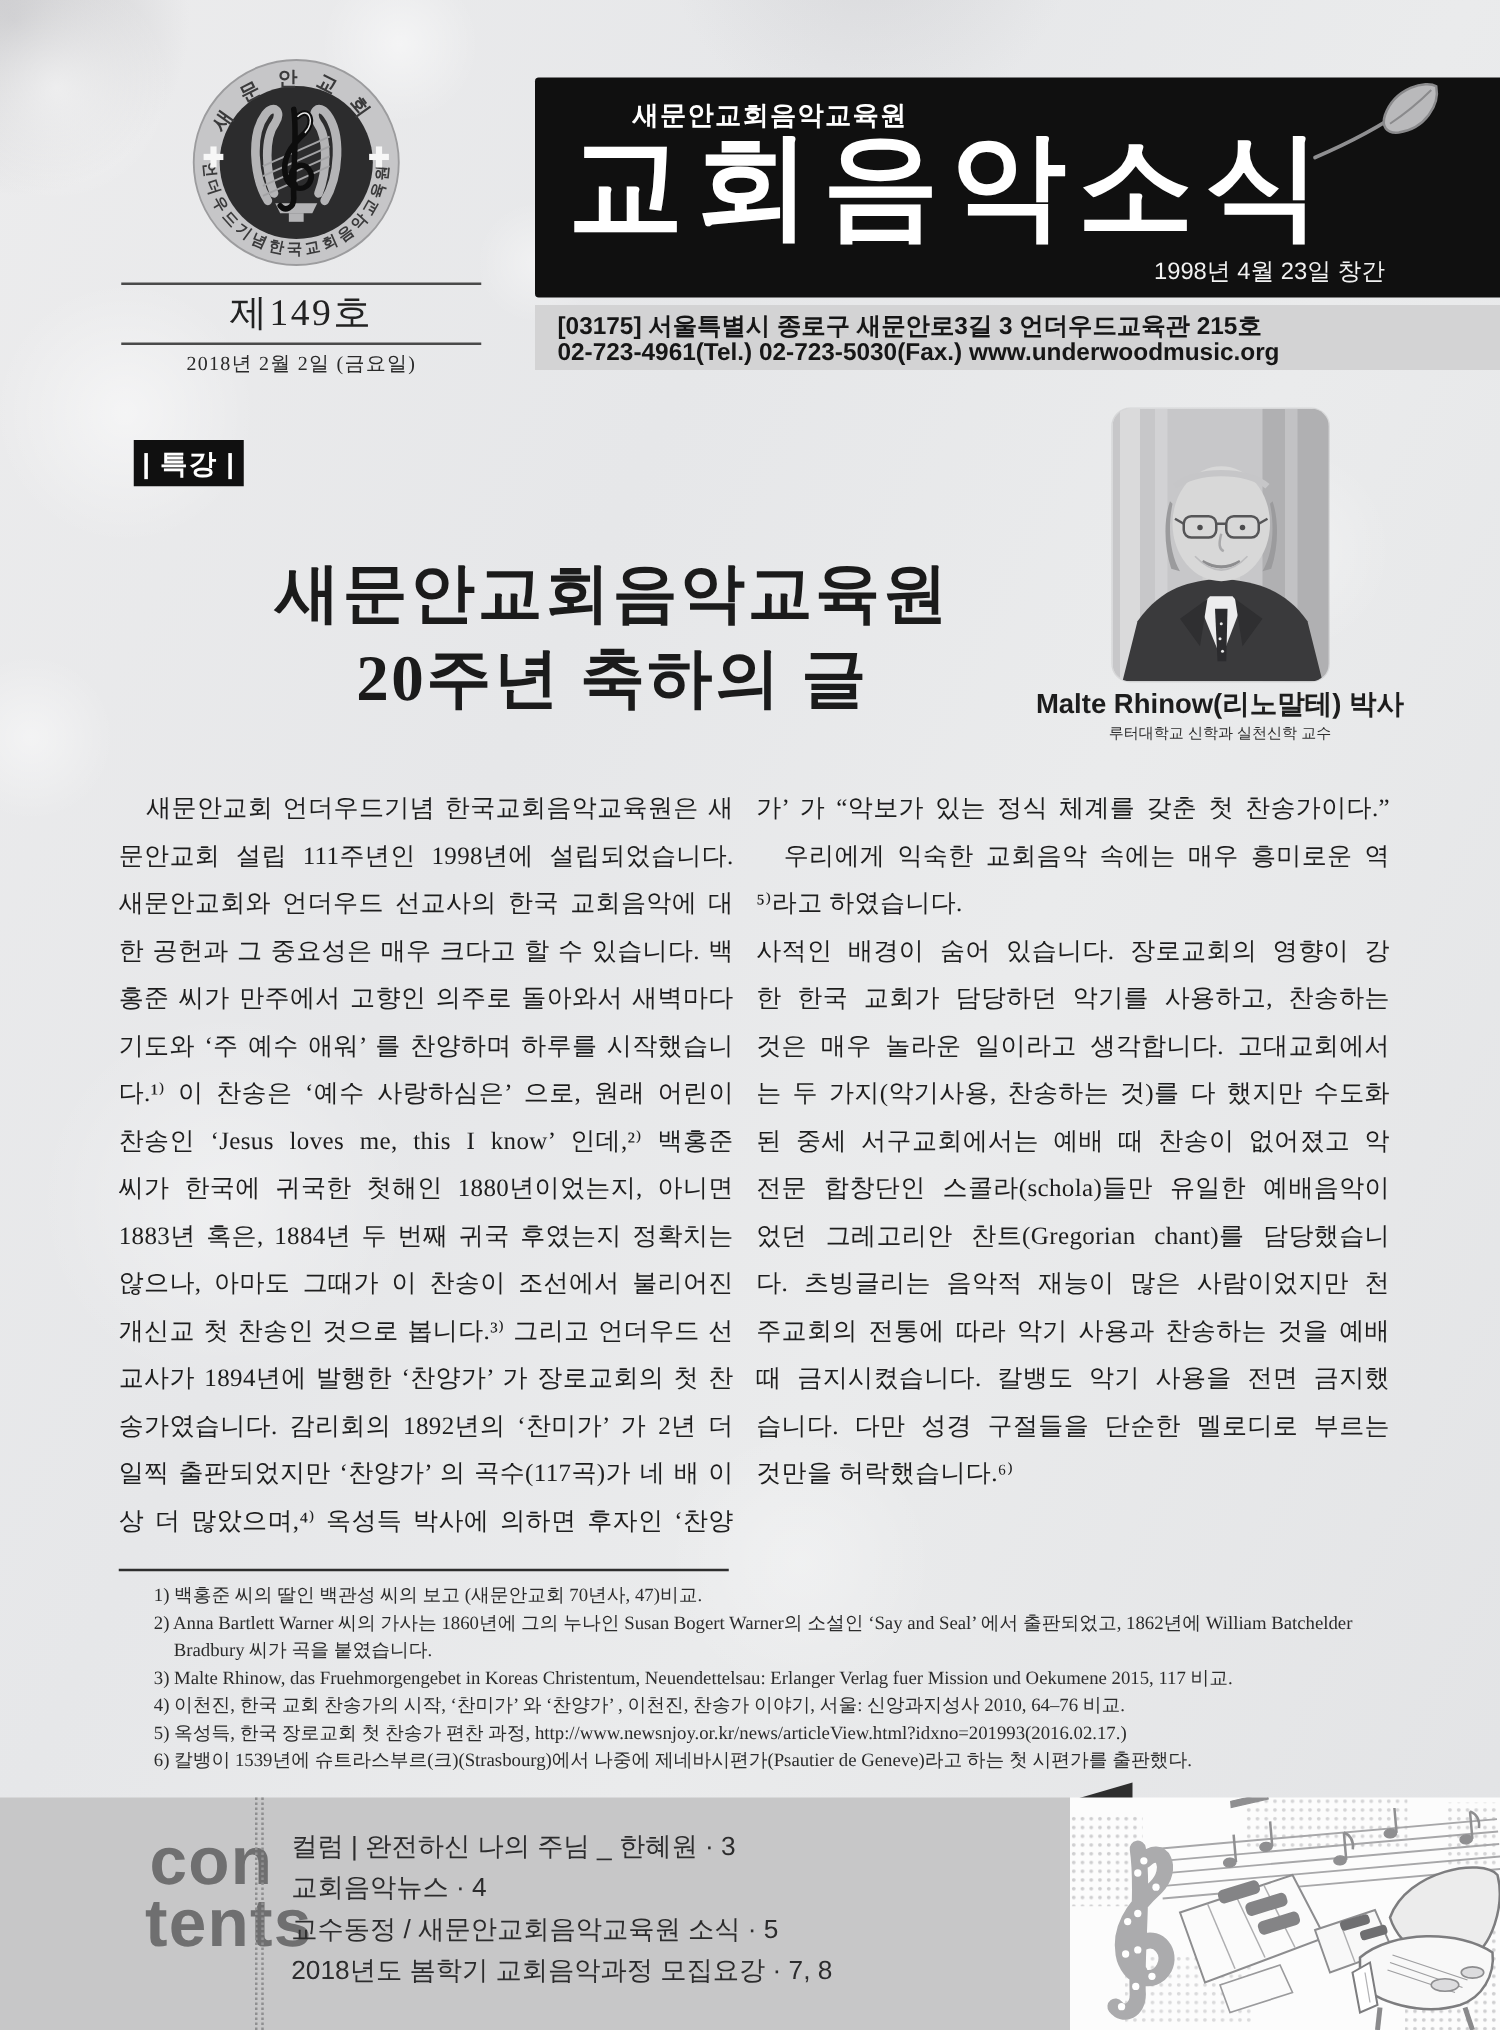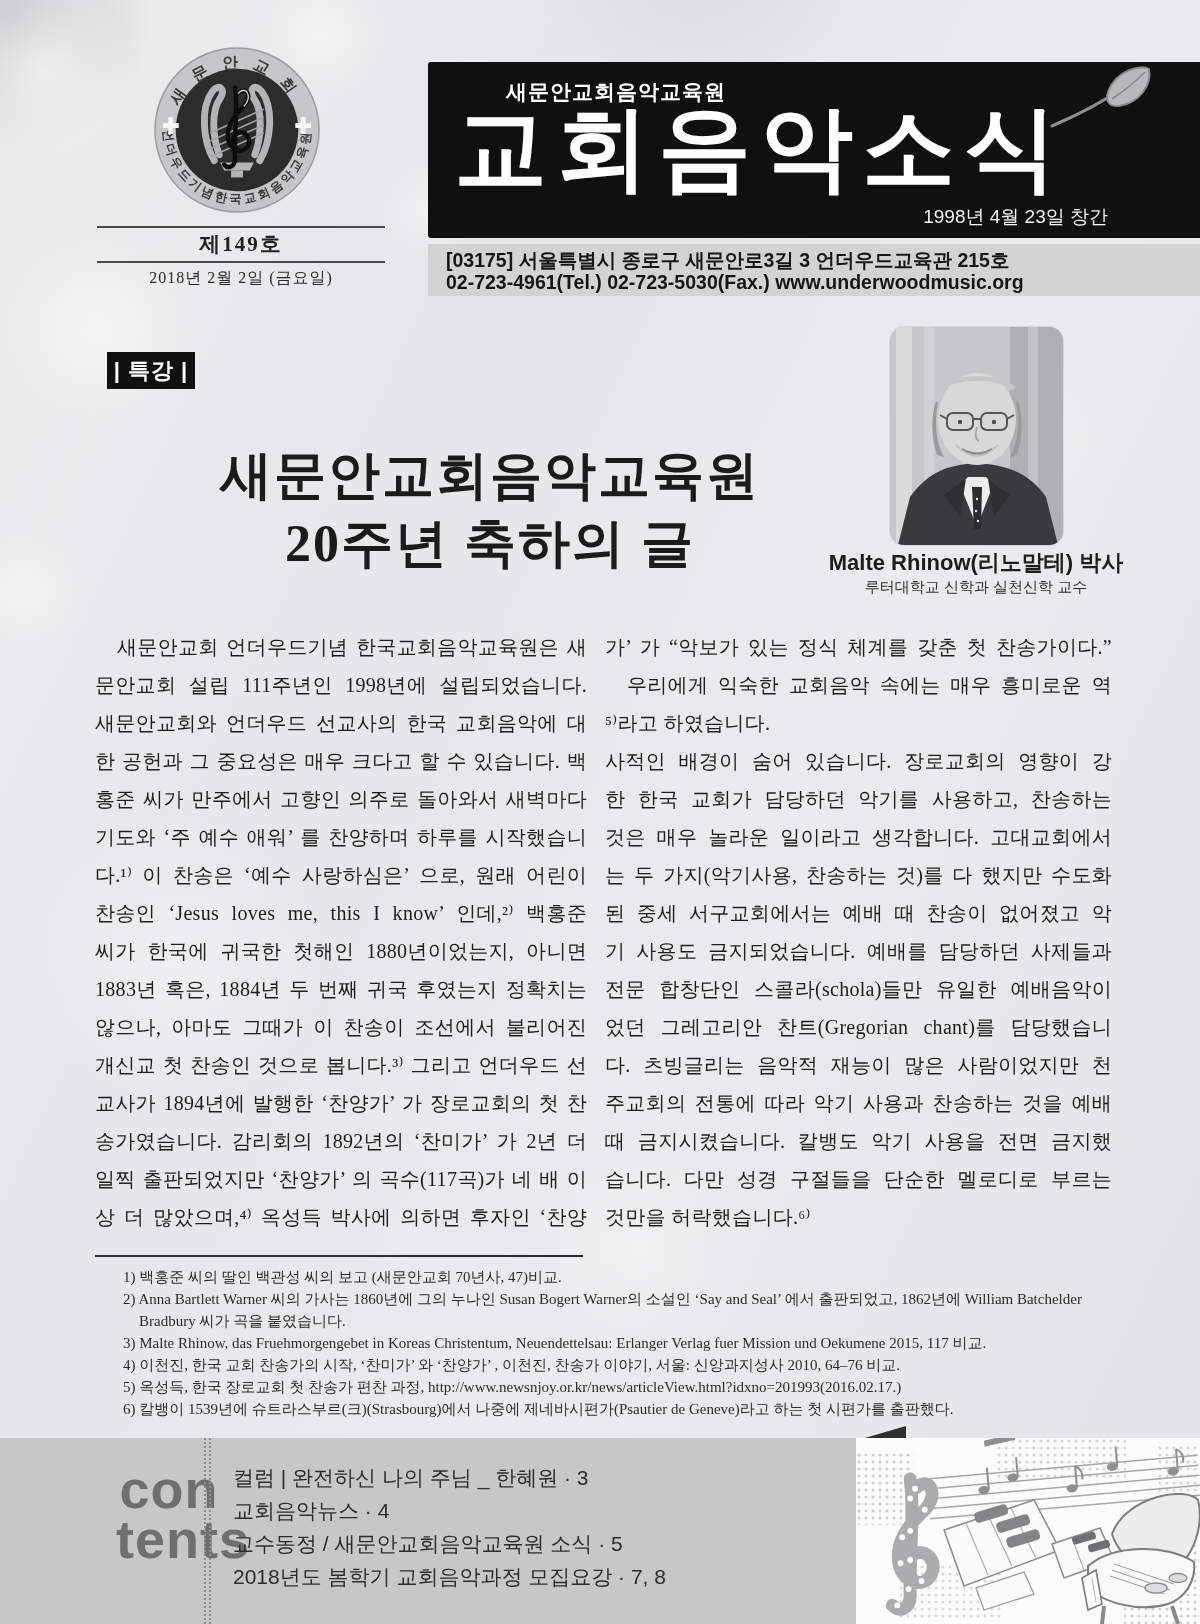--- a/index.html
+++ b/index.html
@@ -19,21 +19,21 @@
       radial-gradient(circle 240px at 58% -4%, rgba(203,203,206,.55), rgba(203,203,206,0) 70%),
       radial-gradient(circle 200px at 1% 1%, rgba(172,172,176,.55), rgba(172,172,176,0) 70%),
       linear-gradient(115deg,#ececed 0%,#e6e7e9 35%,#eaebec 60%,#e2e3e5 100%);
   }
   .sans{ font-family:"Liberation Sans","DejaVu Sans",sans-serif; }
 
   
   .logo{ position:absolute; left:153px; top:46px; width:168px; height:168px; }
   .issue-box{ position:absolute; left:97px; top:226px; width:288px; text-align:center; }
   .issue-rule{ height:0; border-top:2px solid #4a4a4a; }
-  .issue-no{ font-size:21px; letter-spacing:2px; color:#222; padding:2px 0 3px;font-weight:bold; }
+  .issue-no{ font-size:30px; letter-spacing:2px; color:#222; padding:2px 0 3px; }
   .issue-date{ font-size:16px; color:#2a2a2a; padding-top:5px; letter-spacing:1px; }
 
   .banner{ position:absolute; left:428px; top:62px; width:772px; height:176px;
            background:#101010; border-radius:3px 0 0 3px; }
   .banner-org{ position:absolute; left:78px; top:16px; color:#fff; font-size:21px;
                font-weight:bold; letter-spacing:1px; }
   .banner-title{ position:absolute; left:26px; top:40px; width:680px; color:#fff;
                  font-size:93px; font-weight:900; letter-spacing:9px; line-height:1;
                  white-space:nowrap; }
   .banner-founded{ position:absolute; right:92px; bottom:8px; color:#f2f2f2; font-size:19px; }
@@ -50,21 +50,21 @@
                   background:#101010; color:#fff; font-size:22px; font-weight:bold;
                   text-align:center; line-height:37px; letter-spacing:1px;margin-left:10px; }
   .article-title{ position:absolute; left:120px; top:442px; width:740px; text-align:center;
                   font-size:52px; font-weight:600; color:#1b1b1b; letter-spacing:2px;
                   line-height:68px; }
   .photo{ position:absolute; left:890px; top:327px; width:173px; height:218px;
           border-radius:14px; overflow:hidden; box-shadow:0 0 0 1px rgba(0,0,0,.08); }
   .caption-1{ position:absolute; left:806px; top:548px; width:340px; text-align:center;
               font-size:22px; font-weight:bold; color:#1d1d1d; }
   .caption-2{ position:absolute; left:806px; top:578px; width:340px; text-align:center;
-              font-size:15px; color:#2c2c2c; }
+              font-size:12px; color:#2c2c2c; }
 
   
   .col{ position:absolute; top:628px; }
   .col-left{ left:95px;  width:492px; }
   .col-right{ left:605px; width:507px; }
   .bline{ height:38px; line-height:38px; overflow:hidden; font-size:20px; color:#1d1d1d;
           text-align:justify; text-align-last:justify; letter-spacing:.3px; }
   .bline.indent{ padding-left:22px; }
   .bline.nofill{ text-align:left; text-align-last:left; }
 
@@ -216,21 +216,20 @@
     </div>
   <div class="col col-right">
       <div class="bline">가’ 가 “악보가 있는 정식 체계를 갖춘 첫 찬송가이다.”</div>
       <div class="bline indent">우리에게 익숙한 교회음악 속에는 매우 흥미로운 역</div>
       <div class="bline nofill">⁵⁾라고 하였습니다.</div>
       <div class="bline">사적인 배경이 숨어 있습니다. 장로교회의 영향이 강</div>
       <div class="bline">한 한국 교회가 담당하던 악기를 사용하고, 찬송하는</div>
       <div class="bline">것은 매우 놀라운 일이라고 생각합니다. 고대교회에서</div>
       <div class="bline">는 두 가지(악기사용, 찬송하는 것)를 다 했지만 수도화</div>
       <div class="bline">된 중세 서구교회에서는 예배 때 찬송이 없어졌고 악</div>
-      <div class="bline">기 사용도 금지되었습니다. 예배를 담당하던 사제들과</div>
       <div class="bline">전문 합창단인 스콜라(schola)들만 유일한 예배음악이</div>
       <div class="bline">었던 그레고리안 찬트(Gregorian chant)를 담당했습니</div>
       <div class="bline">다. 츠빙글리는 음악적 재능이 많은 사람이었지만 천</div>
       <div class="bline">주교회의 전통에 따라 악기 사용과 찬송하는 것을 예배</div>
       <div class="bline">때 금지시켰습니다. 칼뱅도 악기 사용을 전면 금지했</div>
       <div class="bline">습니다. 다만 성경 구절들을 단순한 멜로디로 부르는</div>
       <div class="bline nofill">것만을 허락했습니다.⁶⁾</div>
     </div>
 
   <div class="fn-rule"></div>

